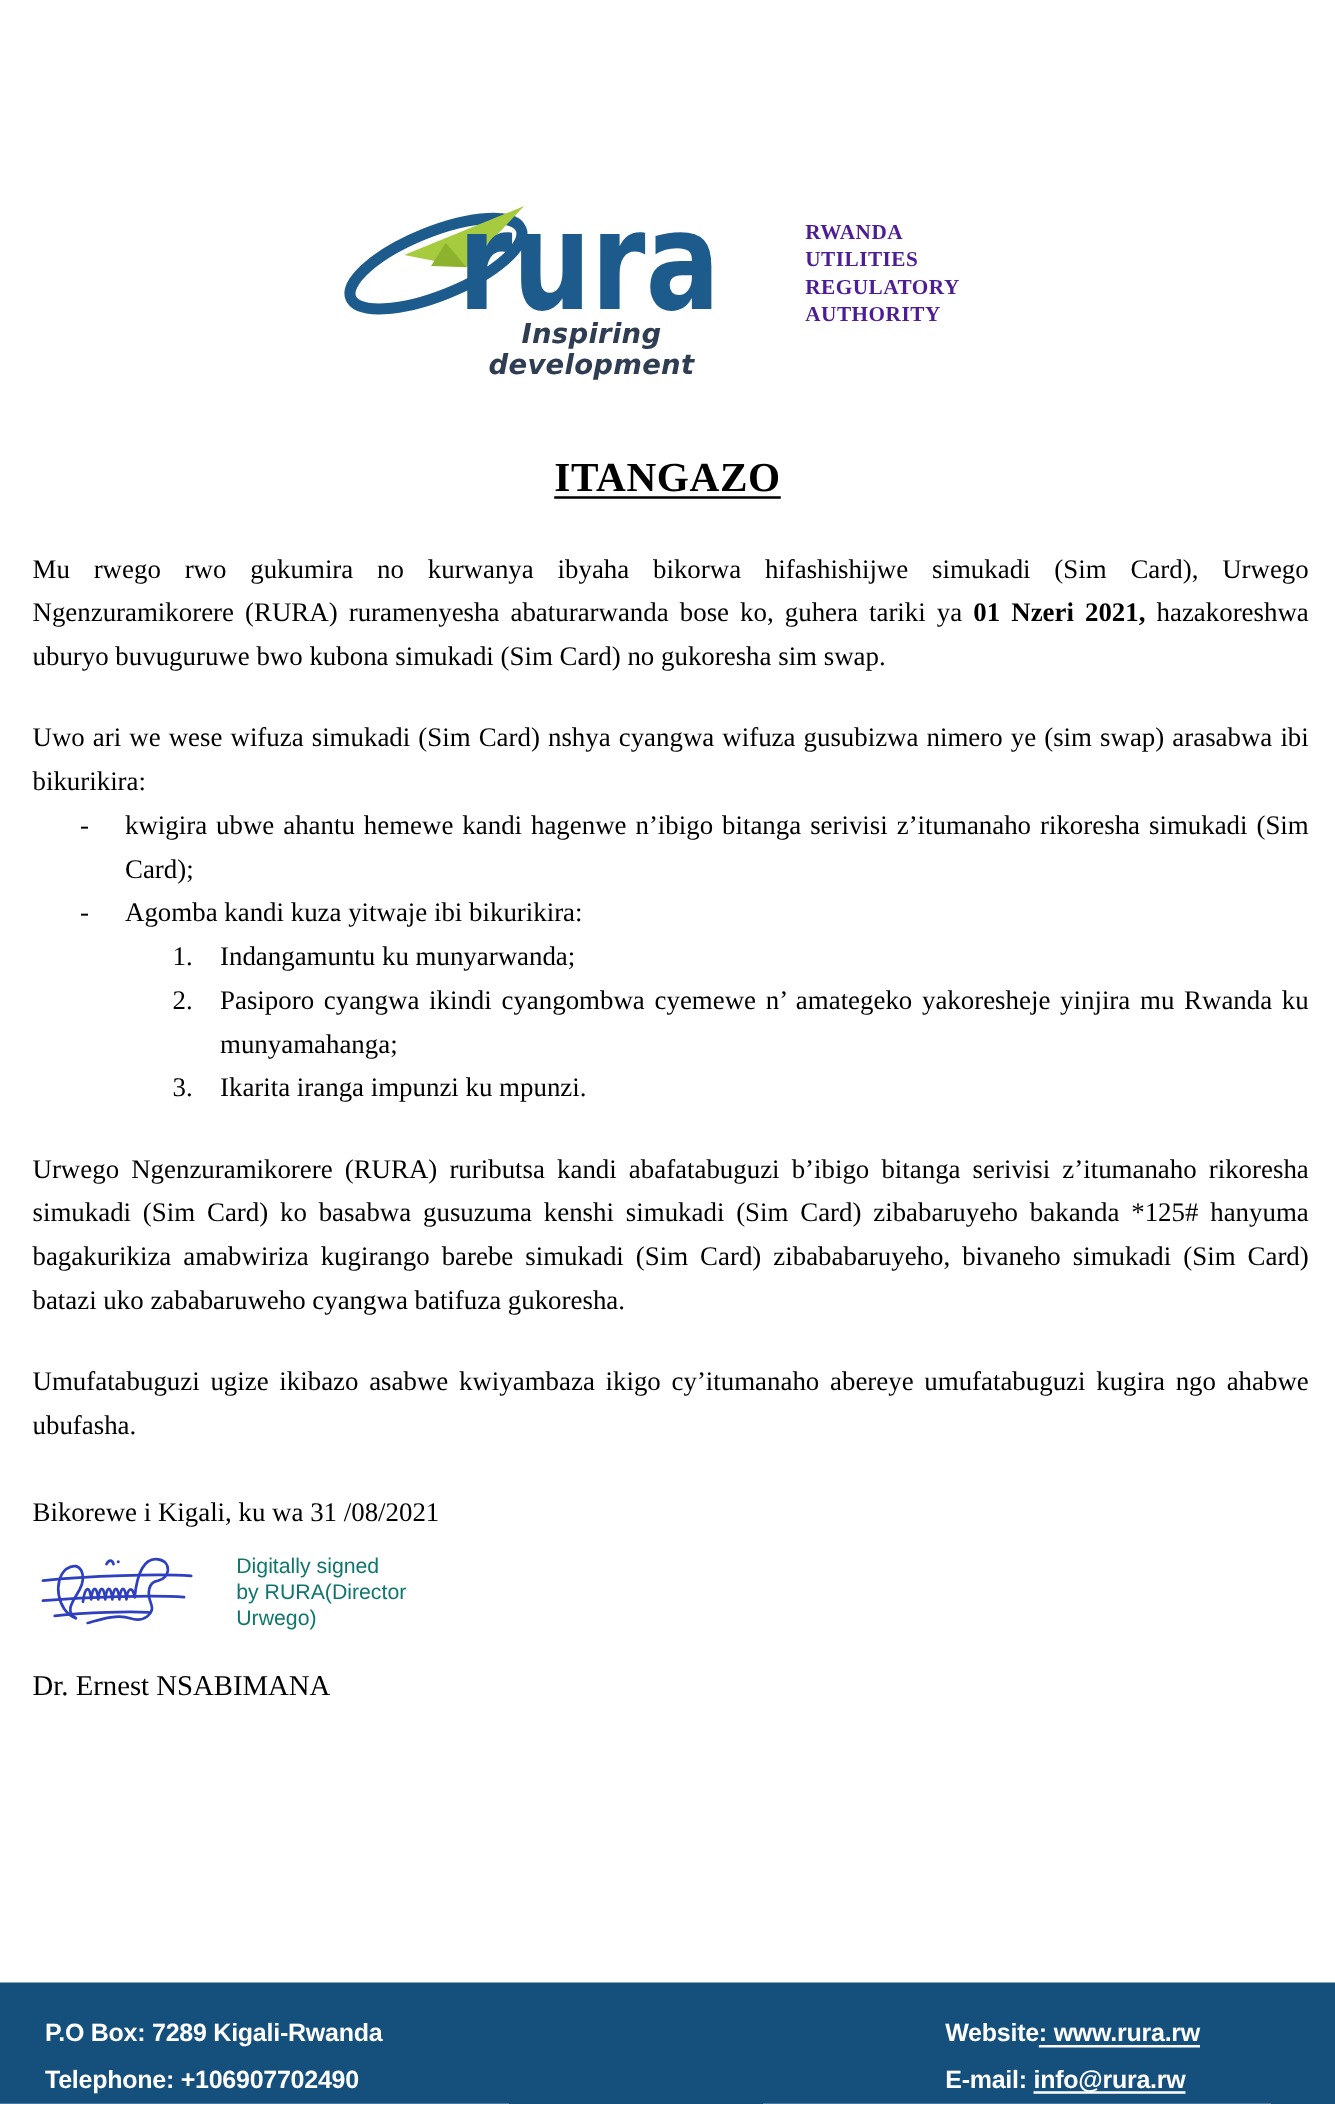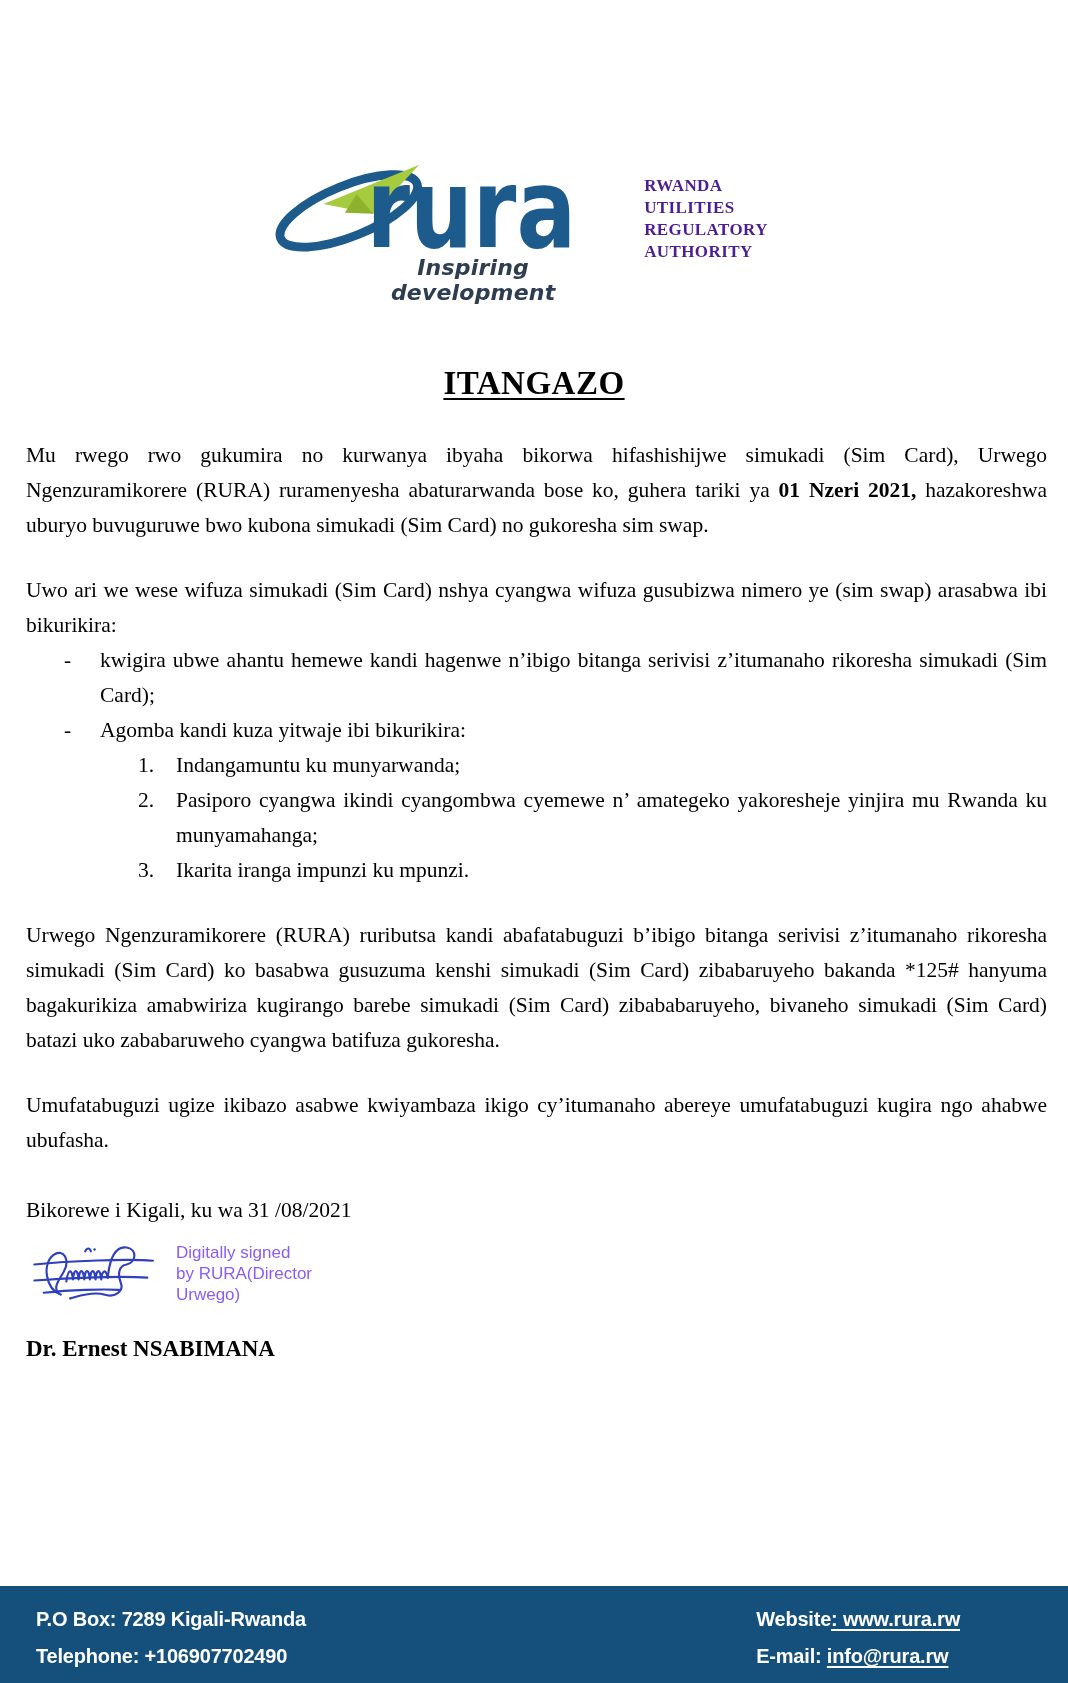--- a/index.html
+++ b/index.html
@@ -95,28 +95,29 @@
     margin:12px 0 0 4px;
     display:flex;
     align-items:flex-start;
     gap:14px;
   }
   .sig-svg { display:block; width:132px; height:64px; }
   .digital-note {
     font-family:"Liberation Sans", sans-serif;
     font-size:17px;
     line-height:21px;
-    color:#8b5cf6;
+    color:#0f766e;
     padding-top:2px;
+    margin-left:13px;
   }
   .sig-name {
     margin:26px 0 0 0;
     font-size:23px;
     line-height:35px;
-    font-weight:bold;
+    font-weight:normal;
   }
   .sig-role {
     margin:0;
     font-size:23px;
     line-height:35px;
     font-weight:bold;
   }
 
   
   .footer {
@@ -127,20 +128,21 @@
     display:flex;
     justify-content:space-between;
     padding:15px 108px 0 36px;
     box-sizing:border-box;
     font-family:"Liberation Sans", sans-serif;
     font-weight:bold;
     font-size:20px;
     line-height:37px;
     color:#ffffff;
     letter-spacing:-0.2px;
+    align-items:flex-end;
   }
   .footer a, .footer .link {
     color:#ffffff;
     text-decoration:underline;
     text-underline-offset:3px;
   }
 </style>
 </head>
 <body>
 

